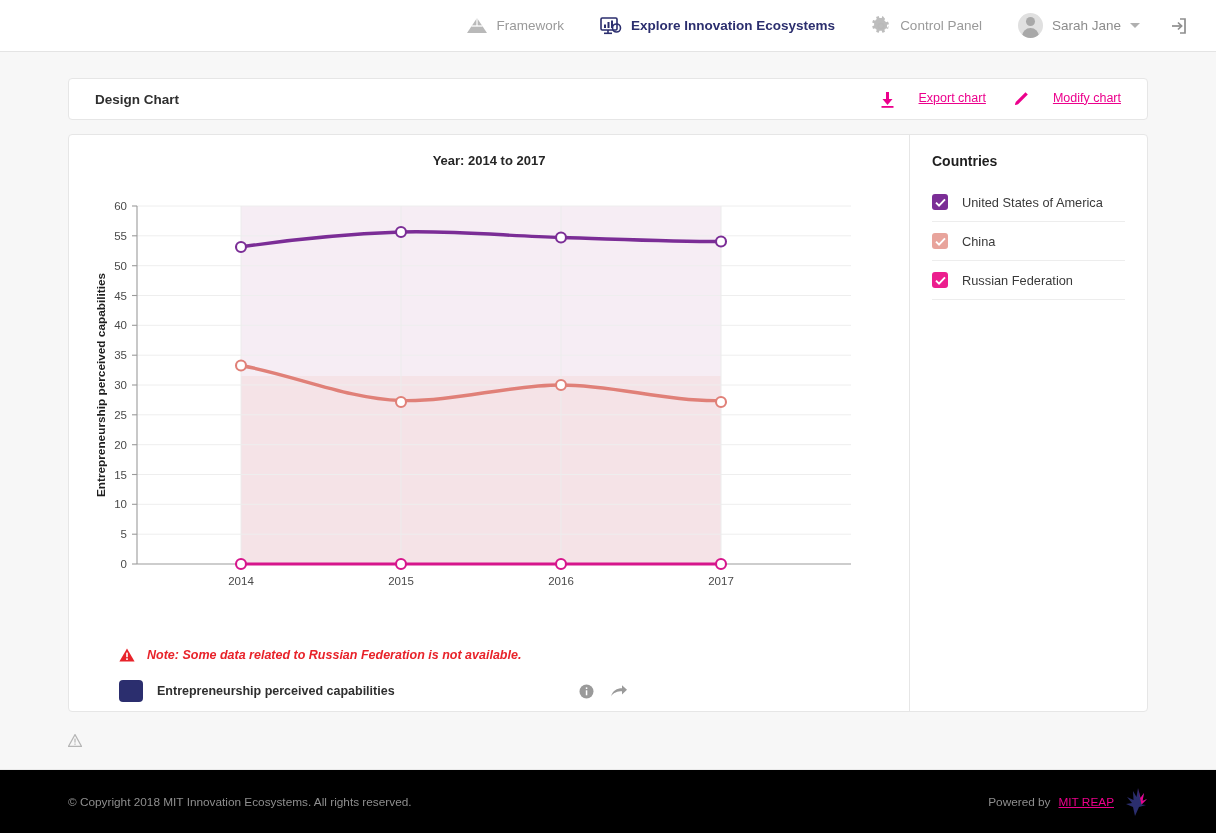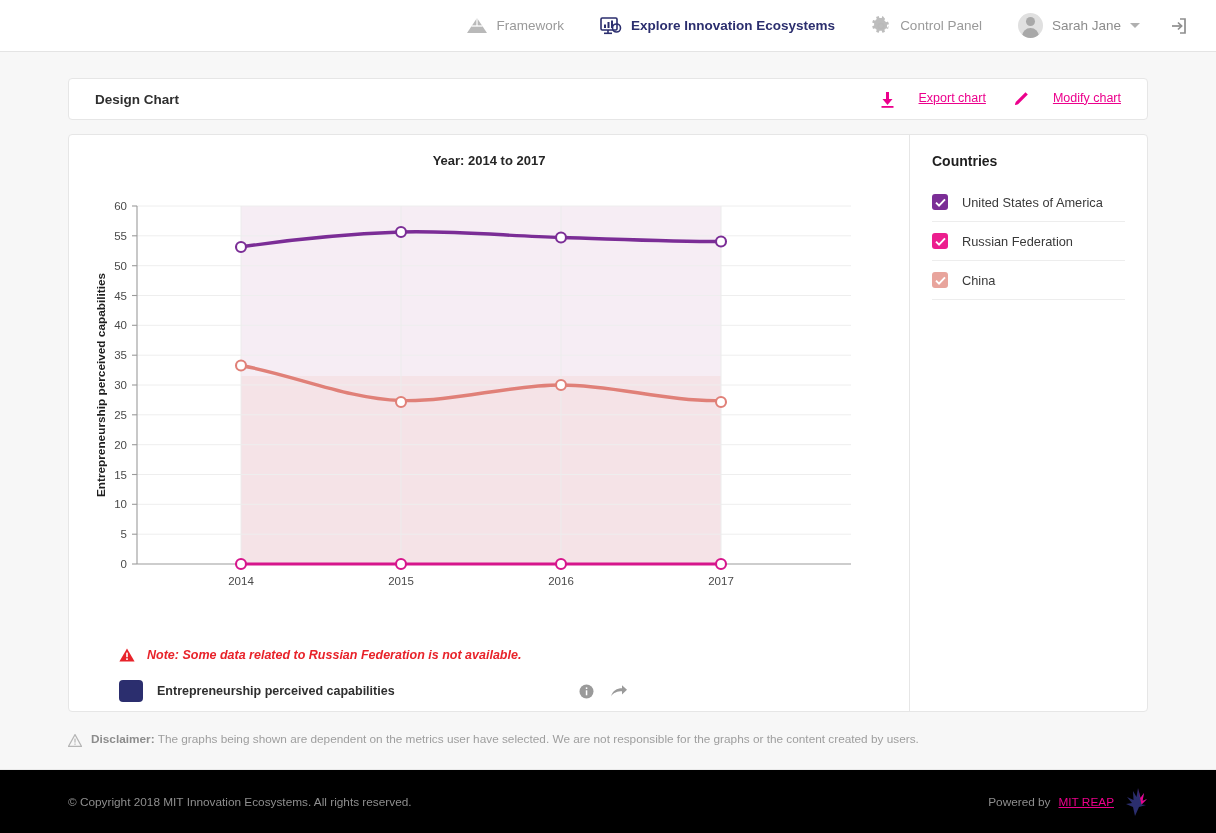--- a/index.html
+++ b/index.html
@@ -317,47 +317,46 @@
       <div class="ctry">
         <span class="cbx" style="background:#7B2D96;">
           <svg width="11" height="9" viewBox="0 0 11 9">
             <polyline points="1,4.6 4,7.6 10,1.3" fill="none" stroke="#ffffff" stroke-width="1.9"></polyline>
           </svg>
         </span>
         <span class="ctry-label">United States of America</span>
       </div>
 
       <div class="ctry">
+        <span class="cbx" style="background:#E8A49C;">
+          <svg width="11" height="9" viewBox="0 0 11 9">
+            <polyline points="1,4.6 4,7.6 10,1.3" fill="none" stroke="#ffffff" stroke-width="1.9"></polyline>
+          </svg>
+        </span>
+        <span class="ctry-label">China</span>
+      </div>
+
+      <div class="ctry">
         <span class="cbx" style="background:#EC1E8E;">
           <svg width="11" height="9" viewBox="0 0 11 9">
             <polyline points="1,4.6 4,7.6 10,1.3" fill="none" stroke="#ffffff" stroke-width="1.9"></polyline>
           </svg>
         </span>
         <span class="ctry-label">Russian Federation</span>
-      </div>
-
-      <div class="ctry">
-        <span class="cbx" style="background:#E8A49C;">
-          <svg width="11" height="9" viewBox="0 0 11 9">
-            <polyline points="1,4.6 4,7.6 10,1.3" fill="none" stroke="#ffffff" stroke-width="1.9"></polyline>
-          </svg>
-        </span>
-        <span class="ctry-label">China</span>
       </div>
     </div>
 
   </div>
 
   <div class="disclaimer" style="padding-left:0;padding-right:0;">
     <svg width="14" height="13" viewBox="0 0 14 13" style="margin-top:2px">
       <polygon points="7,0.6 13.6,12.4 0.4,12.4" fill="none" stroke="#b5b5b5" stroke-width="1.2"></polygon>
       <rect x="6.4" y="4.6" width="1.2" height="4" fill="#b5b5b5"></rect>
       <rect x="6.4" y="9.5" width="1.2" height="1.3" fill="#b5b5b5"></rect>
     </svg>
-    <div class="disclaimer-text"><b>Disclaimer:</b><span> The graphs being shown are dependent on the metrics user have selected. We are not responsible for the graphs or the content created by users.</span></div>
   </div>
 </div>
 
 <div class="footer">
   <span class="copyright">© Copyright 2018 MIT Innovation Ecosystems. All rights reserved.</span>
   <span class="powered">
     <span>Powered by</span>
     <a href="#">MIT REAP</a>
     <svg width="26" height="30" viewBox="0 0 26 30">
       <path d="M16 1 L18.5 11 L22 6 L20.5 14 L25 12 L19.5 17.5 L24 18 L17 20 L13 29 L11 20 L4 17 L10 16 L5 10 L11.5 13 L11 4 L14.5 10 Z" fill="#2b2e6e"></path>

